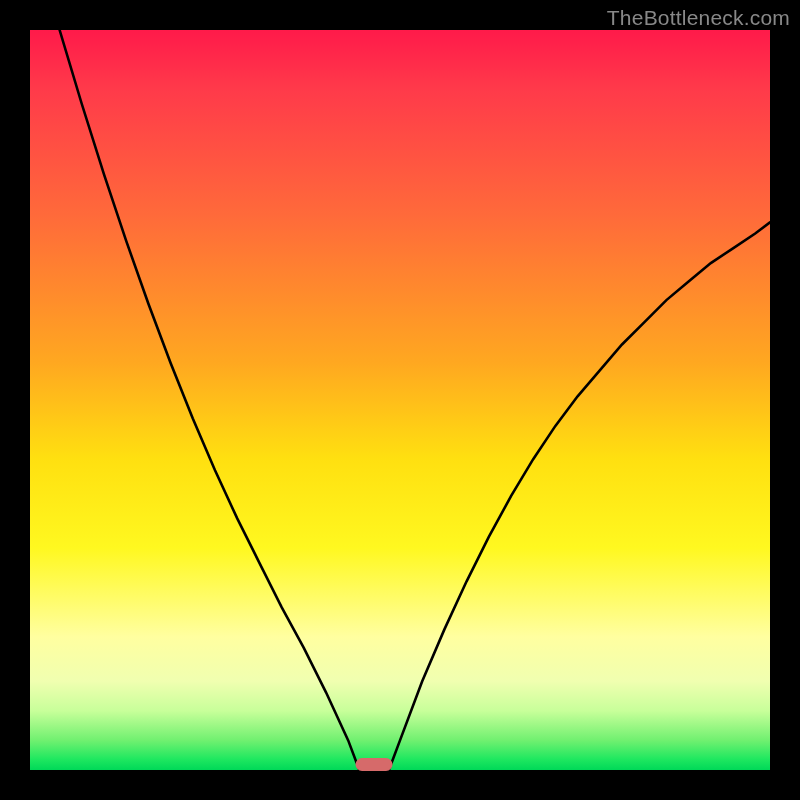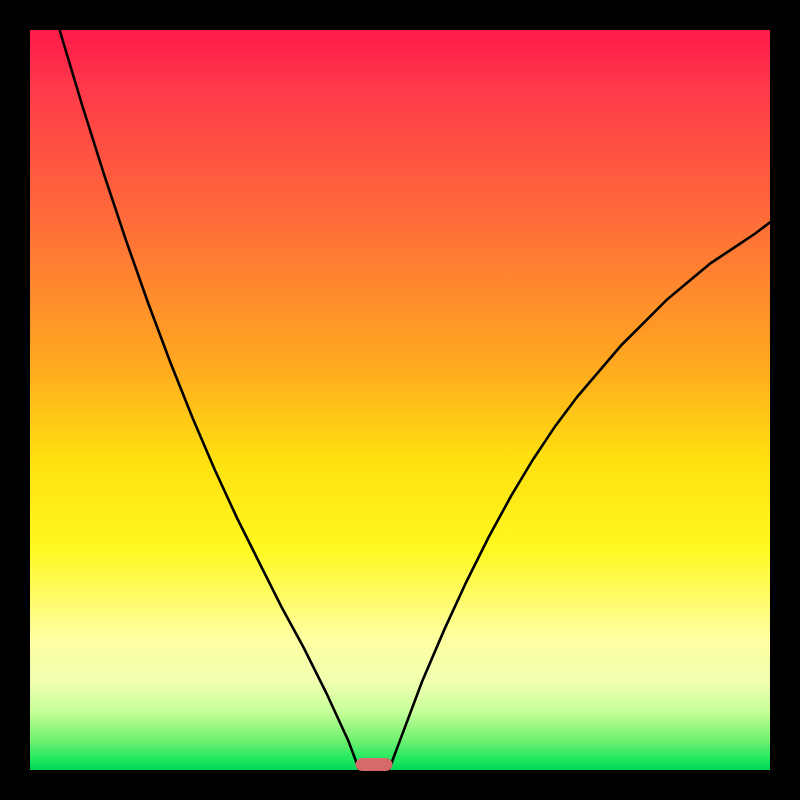--- a/index.html
+++ b/index.html
@@ -70,14 +70,15 @@
     <div class="gradient-bg"></div>
 
     <svg class="curves" viewBox="0 0 100 100" preserveAspectRatio="none">
       <path fill="none" stroke="#000" stroke-width="0.35" stroke-linecap="round" d="M4.00 0.00 L7.00 10.00 L10.00 19.50 L13.00 28.50 L16.00 37.00 L19.00 45.00 L22.00 52.50 L25.00 59.50 L28.00 66.00 L31.00 72.00 L34.00 78.00 L37.00 83.50 L40.00 89.50 L43.00 96.00 L44.50 100.00" id="path-left"></path>
       <path fill="none" stroke="#000" stroke-width="0.35" stroke-linecap="round" d="M48.50 100.00 L50.00 96.00 L53.00 88.00 L56.00 81.00 L59.00 74.50 L62.00 68.50 L65.00 63.00 L68.00 58.00 L71.00 53.50 L74.00 49.50 L77.00 46.00 L80.00 42.50 L83.00 39.50 L86.00 36.50 L89.00 34.00 L92.00 31.50 L95.00 29.50 L98.00 27.50 L100.00 26.00" id="path-right"></path>
     </svg>
 
     <div class="marker" id="marker" style="left: 344.1px; bottom: -1px; width: 37px;"></div>
   </div>
 
+  <div class="watermark">TheBottleneck.com</div>
 
 </div>
 
 </body></html>

